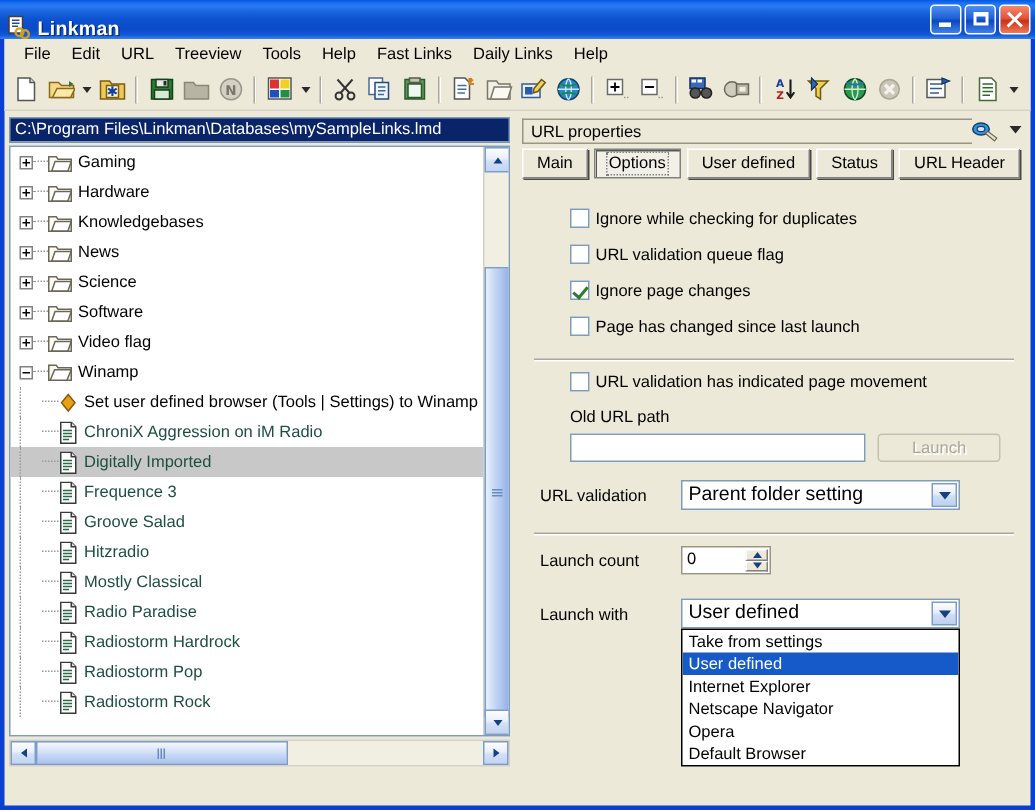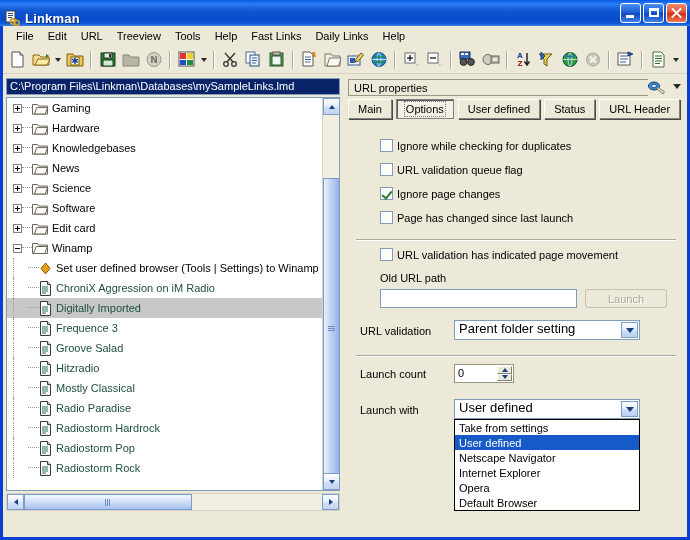--- a/index.html
+++ b/index.html
@@ -796,21 +796,21 @@
               </svg></span>
             <span class="lbl">Software</span>
           </div>
           <div class="tree-row folder">
             <span class="expander plus"></span>
             <span class="dots"></span>
             <span class="ico-folder"><svg width="16" height="14" viewBox="0 0 16 14">
                 <path d="M0.5 3.5h5l1.2 1.6h8.8v8H0.5z" fill="#fdfcf6" stroke="#6a6658" stroke-width="1"></path>
                 <path d="M2.5 13l2.2-6.4H15.5L13.3 13z" fill="#ffffff" stroke="#6a6658" stroke-width="1"></path>
               </svg></span>
-            <span class="lbl">Edit card</span>
+            <span class="lbl">Video flag</span>
           </div>
           <div class="tree-row folder">
             <span class="expander"></span>
             <span class="dots"></span>
             <span class="ico-folder"><svg width="16" height="14" viewBox="0 0 16 14">
                 <path d="M0.5 2.5h5l1.2 1.6h8.8v8.4H0.5z" fill="#f8f7ef" stroke="#6a6658" stroke-width="1"></path>
                 <path d="M1.5 12.5L4.4 5.5H15.5L12.6 12.5z" fill="#ffffff" stroke="#6a6658" stroke-width="1"></path>
               </svg></span>
             <span class="lbl">Winamp</span>
           </div>
@@ -1065,20 +1065,20 @@
     <div class="field-label" style="left:12px; top:327px;">Launch with</div>
 
     <div class="combo" style="left:106px; top:322px; width:186px; height:20px;">
       <span>User defined</span>
       <span class="combo-btn"></span>
     </div>
 
     <div class="dropdown-list" id="launch-dd" style="left:106px; top:342px; width:186px;">
         <div class="dd-item">Take from settings</div>
         <div class="dd-item sel">User defined</div>
+        <div class="dd-item">Internet Explorer</div>
         <div class="dd-item">Netscape Navigator</div>
-        <div class="dd-item">Internet Explorer</div>
         <div class="dd-item">Opera</div>
         <div class="dd-item">Default Browser</div>
       </div>
   </div>
 
 </div>
 
 </body></html>

